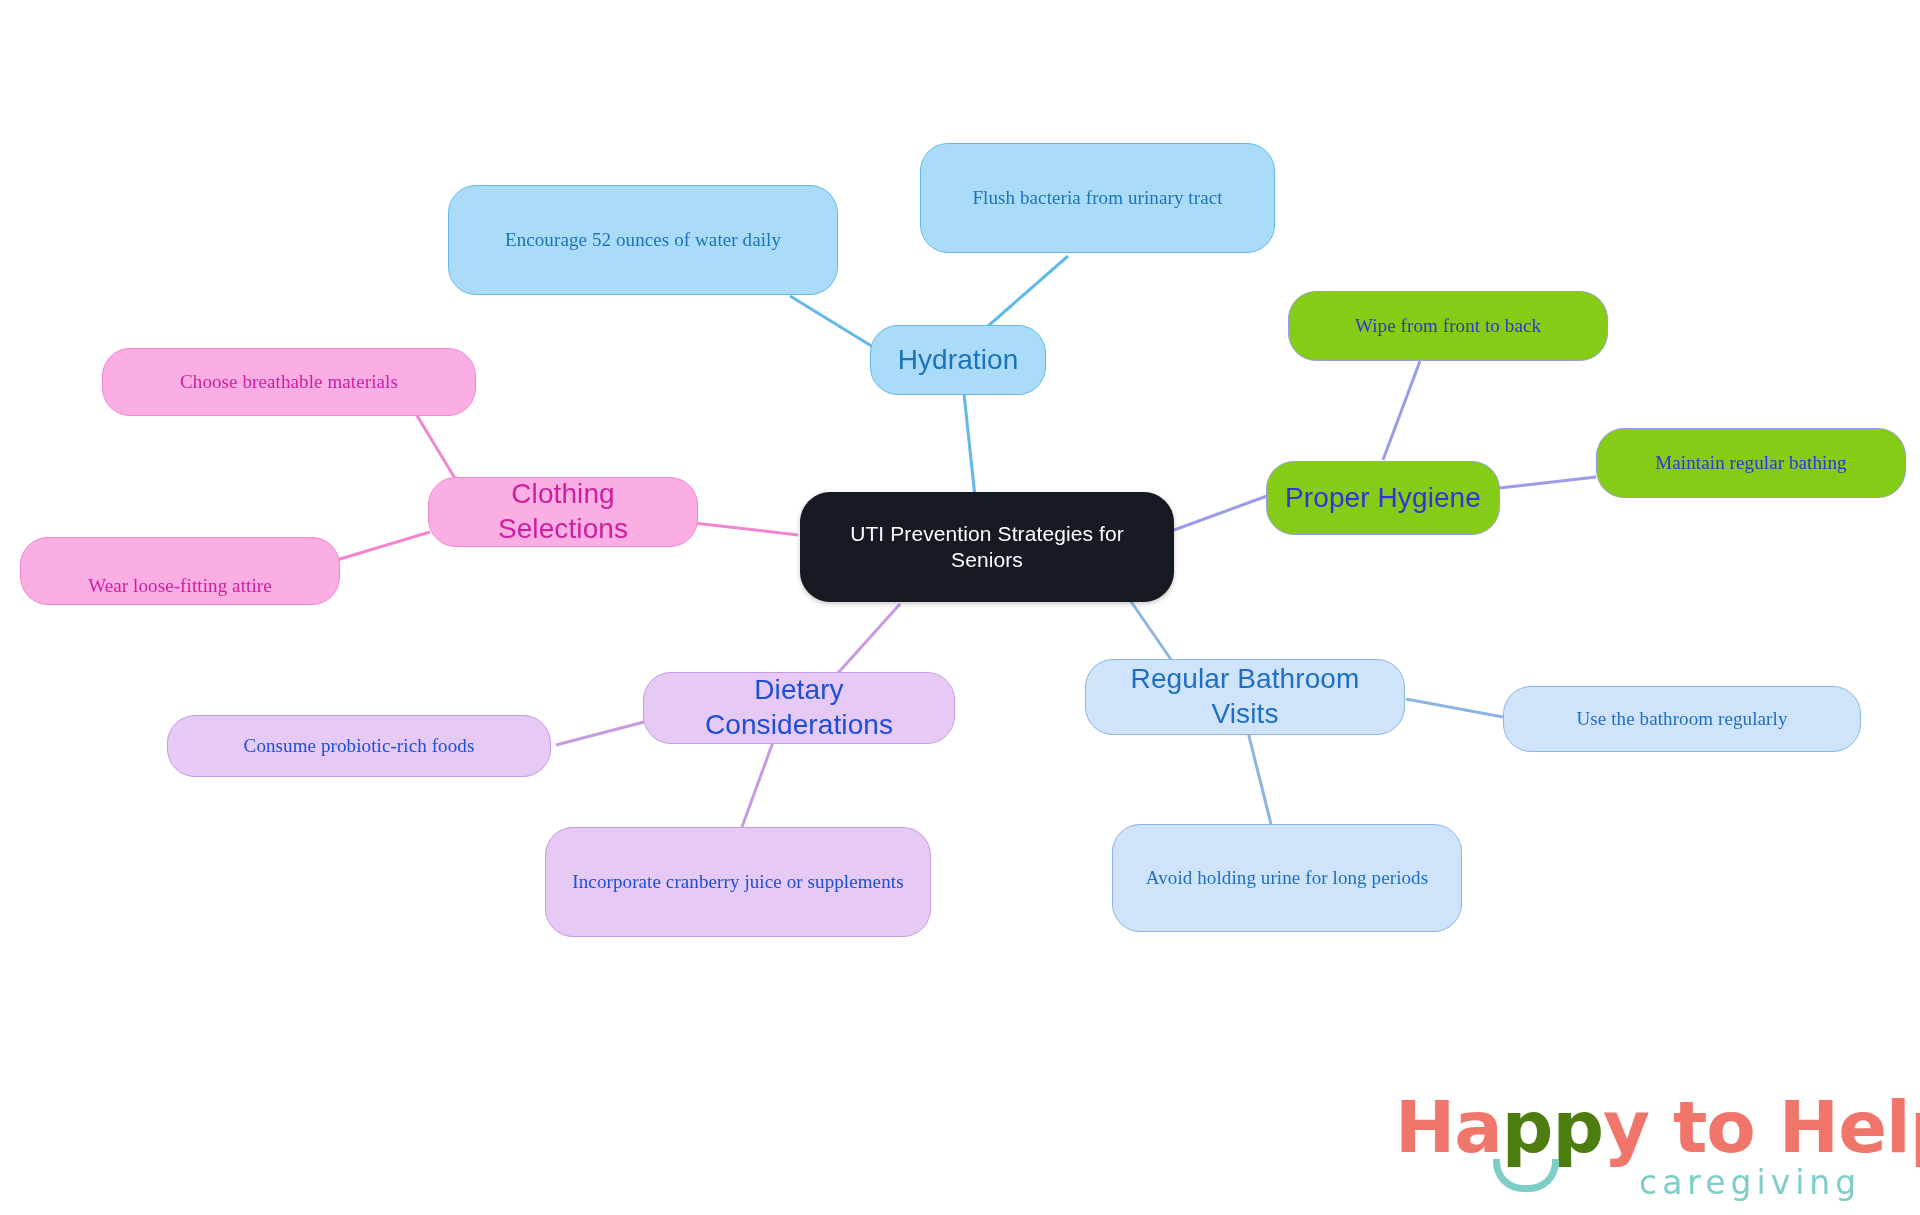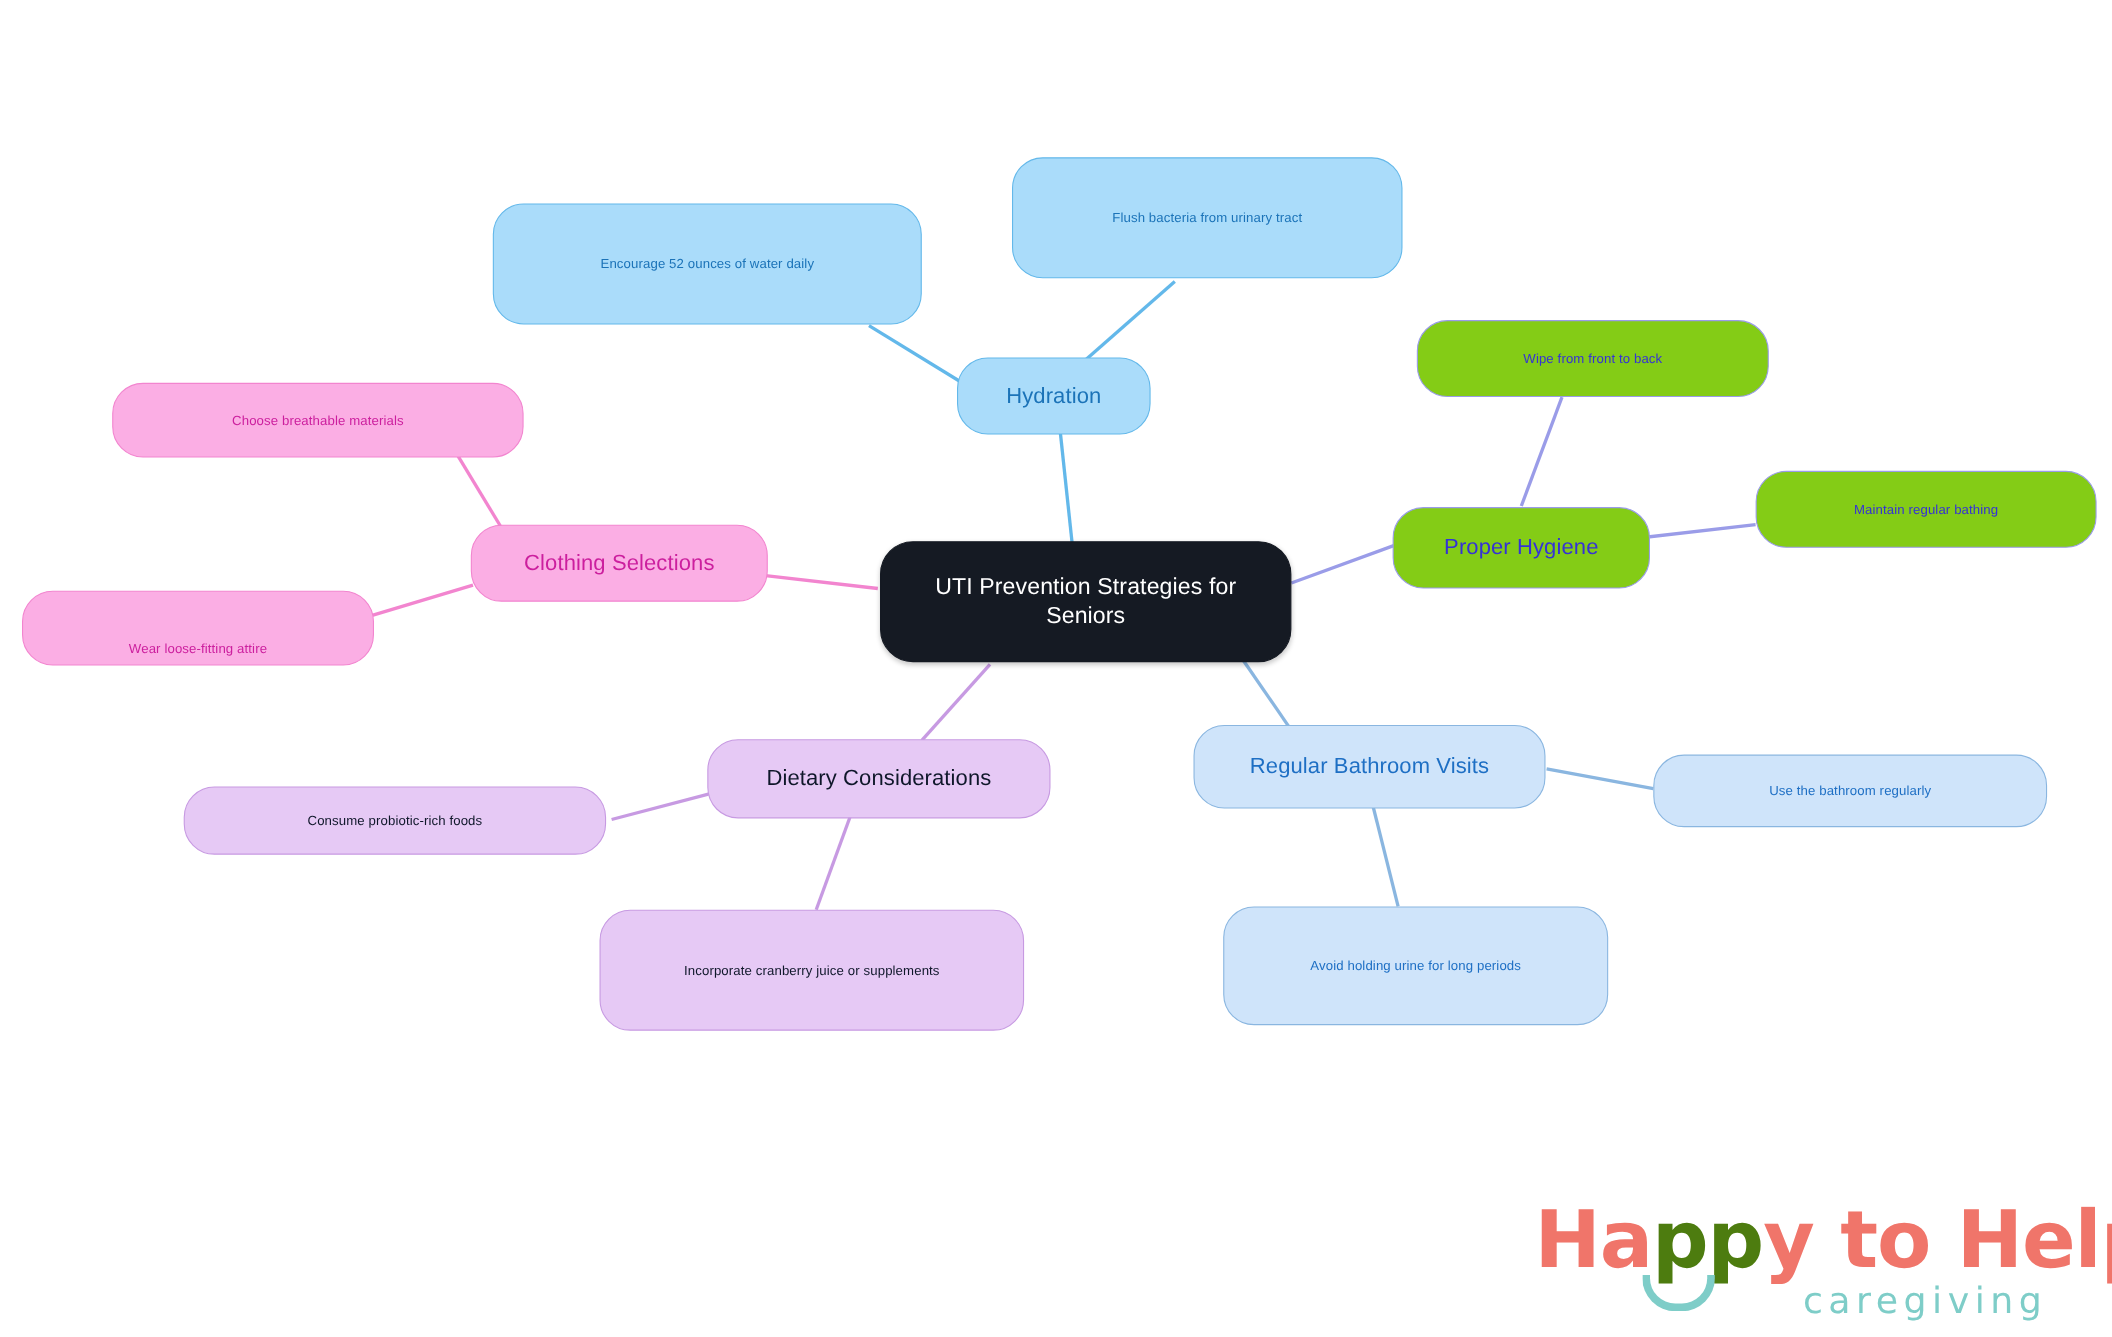--- a/index.html
+++ b/index.html
@@ -59,26 +59,26 @@
     box-shadow: 0 2px 5px rgba(0,0,0,0.22);
   }
 
   
   .c-hydration      { background: #aadcfa; border-color: #63b8ea; color: #1b73b8; }
   
   .c-bathroom       { background: #cfe4fa; border-color: #8ab6e0; color: #1e6fc4; }
   
   .c-hygiene        { background: #84cc16; border-color: #9a9ce8; color: #3532d6; }
   
-  .c-dietary        { background: #e6c9f5; border-color: #c79ae2; color: #0f172a; }
+  .c-dietary        { background: #e6c9f5; border-color: #c79ae2; color: #1d4ed8; }
   
   .c-clothing       { background: #fbaee4; border-color: #f285cf; color: #cc1f9e; }
 
-  .node-topic  { font-size: 20px; text-align: center; }
-  .node-leaf   { font-size: 12px; }
+  .node-topic  { font-size: 28px; text-align: center; }
+  .node-leaf   { font-size: 19px; font-family: Liberation Serif, serif; }
 
   
   #brand-logo {
     position: absolute;
     z-index: 3;
     left: 1395px;
     top: 1085px;
     width: 500px;
     height: 115px;
     user-select: none;

